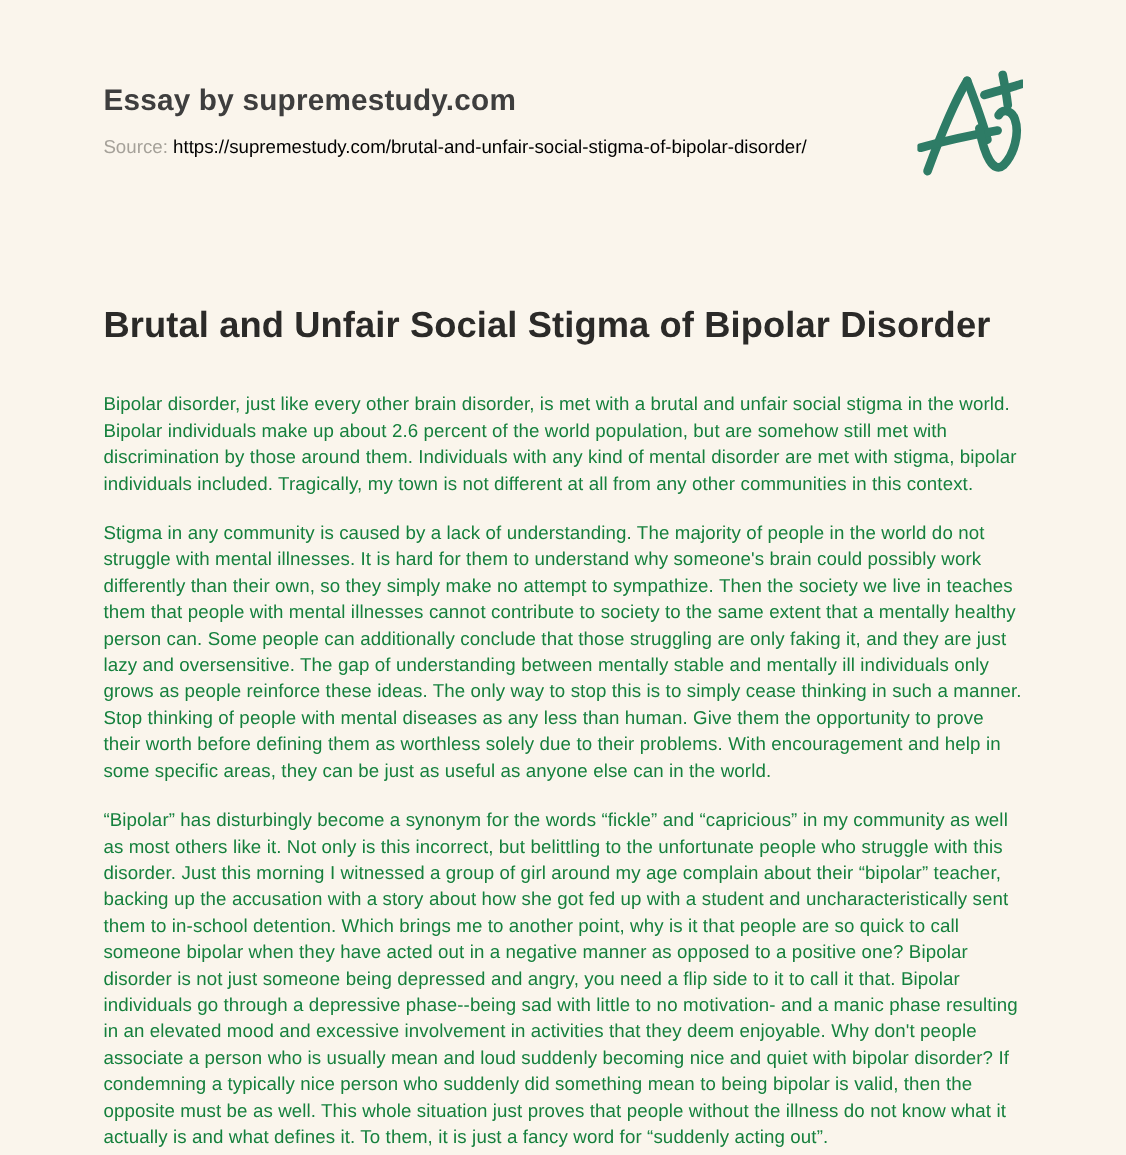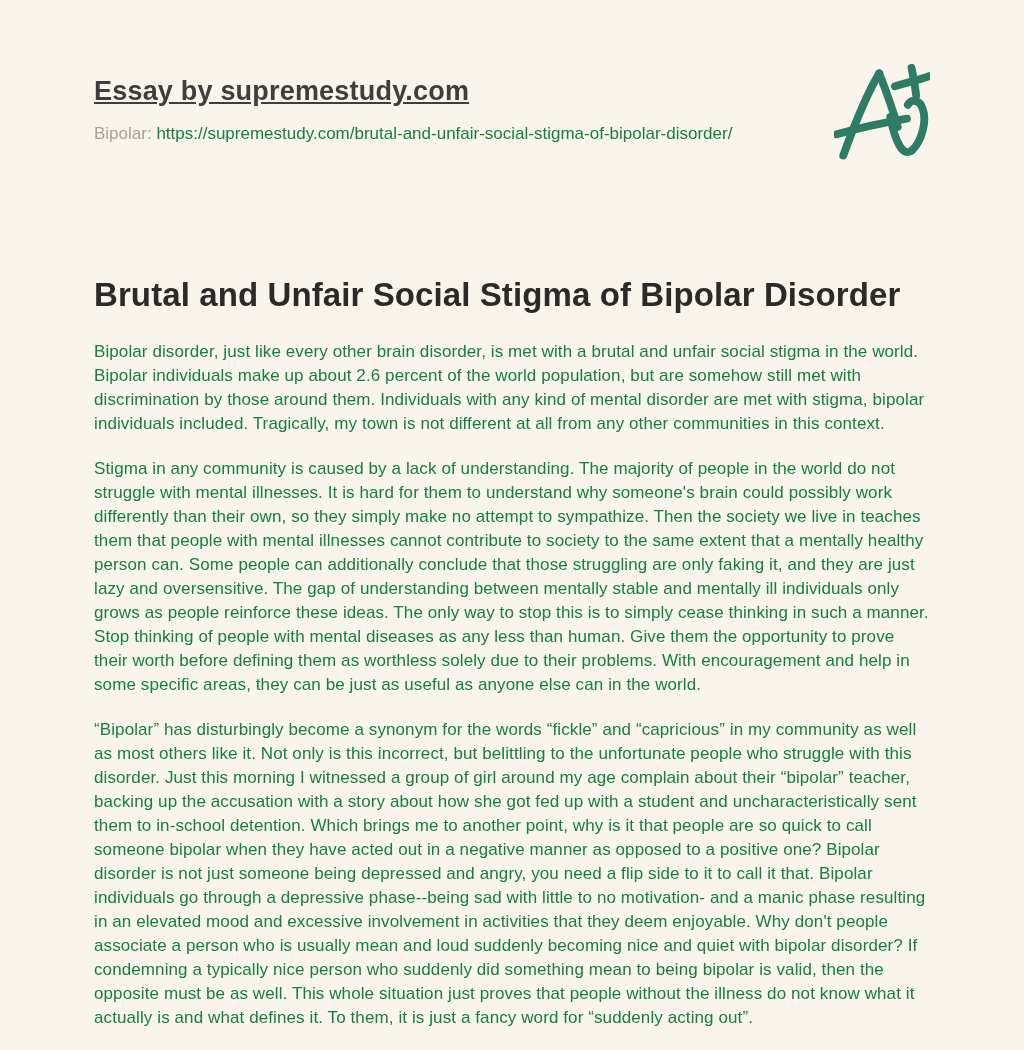--- a/index.html
+++ b/index.html
@@ -25,64 +25,63 @@
   .brand-row {
     display: flex;
     justify-content: space-between;
     align-items: flex-start;
   }
   .site-title {
     font-size: 27px;
     font-weight: 700;
     color: #3e3e3e;
     letter-spacing: 0.2px;
-    text-decoration: underline;
   }
   .source-line {
     margin-top: 17px;
     font-size: 17px;
     color: #a5a199;
   }
   .source-line a {
-    color: #15803d;
+    color: #000000;
     text-decoration: none;
   }
   .logo {
     width: 96px;
     height: 100px;
     margin-top: -12px;
     flex: 0 0 auto;
   }
   .logo svg { width: 100%; height: 100%; display: block; }
   main { margin-top: 112px; }
   .essay-title {
     font-size: 33px;
     font-weight: 700;
     color: #2b2a28;
     letter-spacing: 0.1px;
-    margin-bottom: 26px;
+    margin-bottom: 42px;
   }
   .para {
     font-size: 17px;
     line-height: 24px;
     color: #15803d;
     margin-bottom: 21px;
     letter-spacing: 0.1px;
   }
 </style>
 </head>
 <body>
 
 <div class="page">
   <div class="container">
     <header>
       <div class="brand-row">
         <div>
           <h1 class="site-title">Essay by supremestudy.com</h1>
-          <p class="source-line"><span>Bipolar:</span> <a href="#">https://supremestudy.com/brutal-and-unfair-social-stigma-of-bipolar-disorder/</a></p>
+          <p class="source-line"><span>Source:</span> <a href="#">https://supremestudy.com/brutal-and-unfair-social-stigma-of-bipolar-disorder/</a></p>
         </div>
         <div class="logo">
           <svg viewBox="0 0 104 108" fill="none" xmlns="http://www.w3.org/2000/svg">
             <g stroke="#2e7c66" stroke-width="8.5" stroke-linecap="round" fill="none">
               <path d="M 10,99 C 22,66 38,28 49,10"></path>
               <path d="M 49,10 C 56,28 64,50 69,68"></path>
               <path d="M 3,76 C 27,69 56,63 79,59"></path>
               <path d="M 61,57 C 66,84 75,102 85,93 C 95,83 101,62 96,48 C 93,39 84,37 80,44"></path>
               <path d="M 84,4 C 86,14 88,25 89,34"></path>
               <path d="M 66,24 C 79,20 92,17 103,13"></path>

